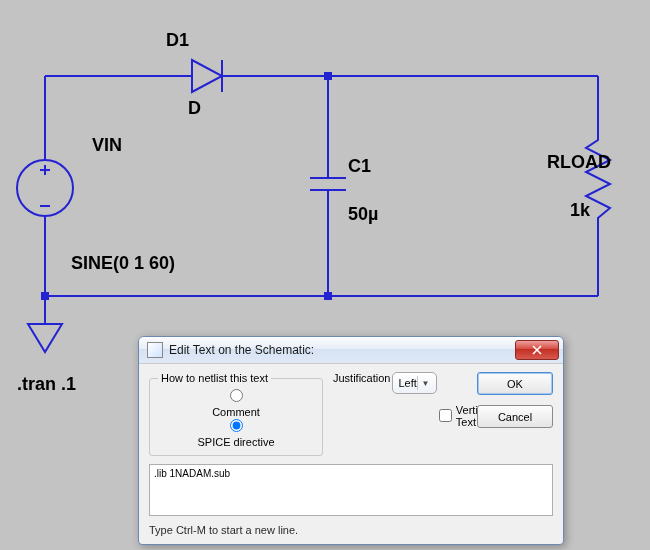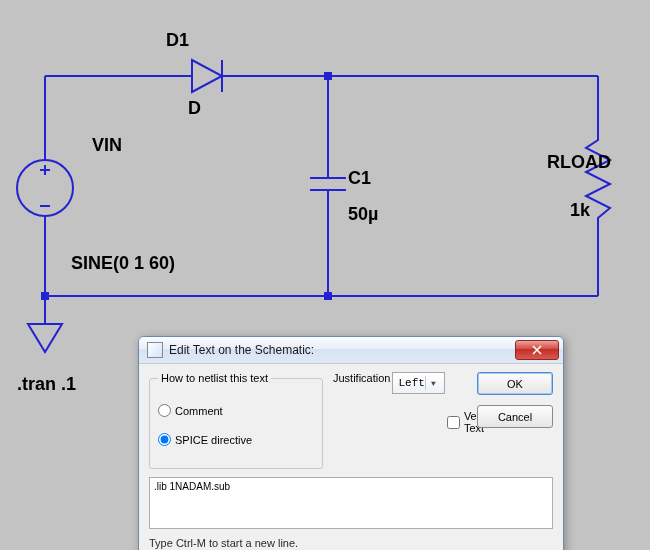--- a/index.html
+++ b/index.html
@@ -87,44 +87,44 @@
     width: 156px;
   }
   fieldset legend {
     font-size: 11px;
     padding: 0 3px;
   }
   .radio-row {
     display: flex;
     align-items: center;
     gap: 4px;
-    margin: 16px 0;
-    font-size: 11px;
+    margin: 1px 0;
+    font-size: 11px;
+    flex-direction: column;
   }
   .radio-row input { margin:0; }
 
   .just-col {
     display: flex;
     flex-direction: row;
     width: 118px;
     gap: 2px;
   }
   .just-col label { font-size: 11px; }
   .select {
     height: 20px;
     border: 1px solid #a7a7a7;
-    border-radius: 0;
+    border-radius: 5px;
     background: linear-gradient(#fff,#eef2f8);
     display: flex;
     align-items: center;
     justify-content: space-between;
     padding: 0 3px 0 5px;
     font-size: 11px;
     cursor: pointer;
-    font-family: Liberation Mono, monospace;
   }
   .select .arrow {
     width: 15px;
     height: 14px;
     border-left: 1px solid #c0c8d4;
     display:flex; align-items:center; justify-content:center;
     font-size: 8px;
     color:#4a4a4a;
   }
   .check-row {
@@ -227,21 +227,21 @@
     <rect x="324" y="72" width="8" height="8"></rect>
     <rect x="324" y="292" width="8" height="8"></rect>
     <rect x="41" y="292" width="8" height="8"></rect>
   </g>
 </svg>
 
 <div class="sch-text" style="left:166px; top:30px;">D1</div>
 <div class="sch-text" style="left:188px; top:98px;">D</div>
 <div class="sch-text" style="left:92px; top:135px;">VIN</div>
 <div class="sch-text" style="left:71px; top:253px;">SINE(0 1 60)</div>
-<div class="sch-text" style="left:348px; top:168px;">C1</div>
+<div class="sch-text" style="left:348px; top:156px;">C1</div>
 <div class="sch-text" style="left:348px; top:204px;">50µ</div>
 <div class="sch-text" style="left:547px; top:152px; width:80px;">RLOAD</div>
 <div class="sch-text" style="left:570px; top:200px;">1k</div>
 <div class="sch-text" style="left:17px; top:374px;">.tran .1</div>
 
 <div class="dialog">
   <div class="titlebar">
     <div class="title-icon"></div>
     <div class="title-text">Edit Text on the Schematic:</div>
     <div class="close-btn">

